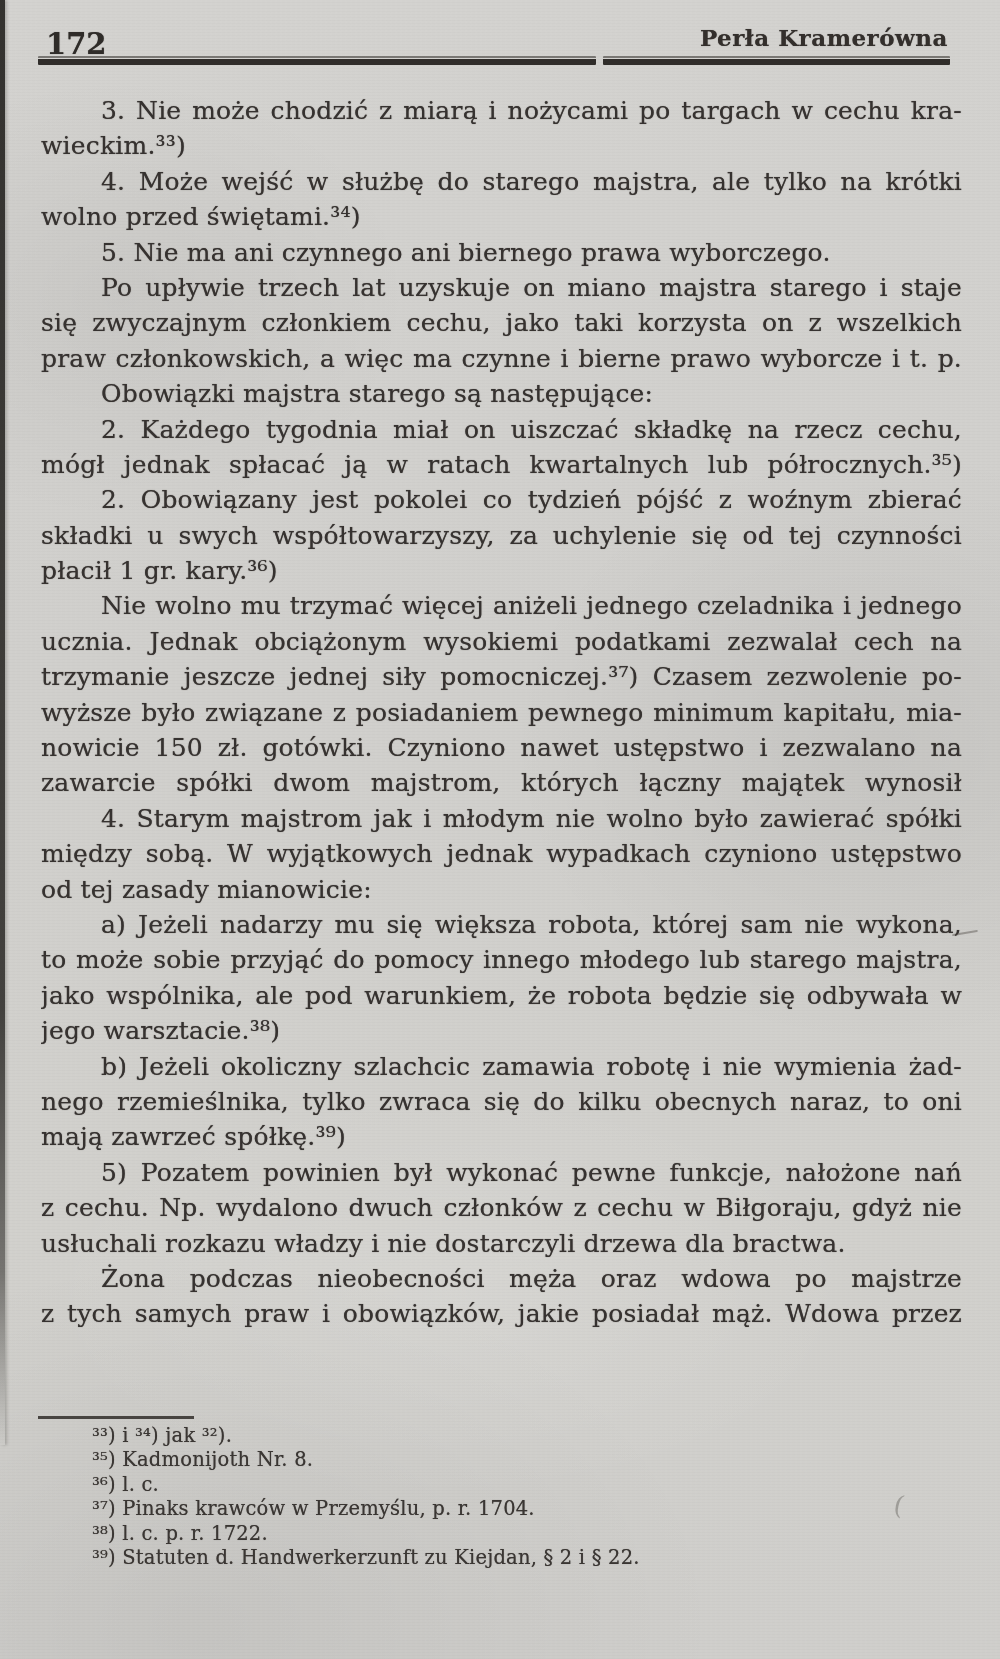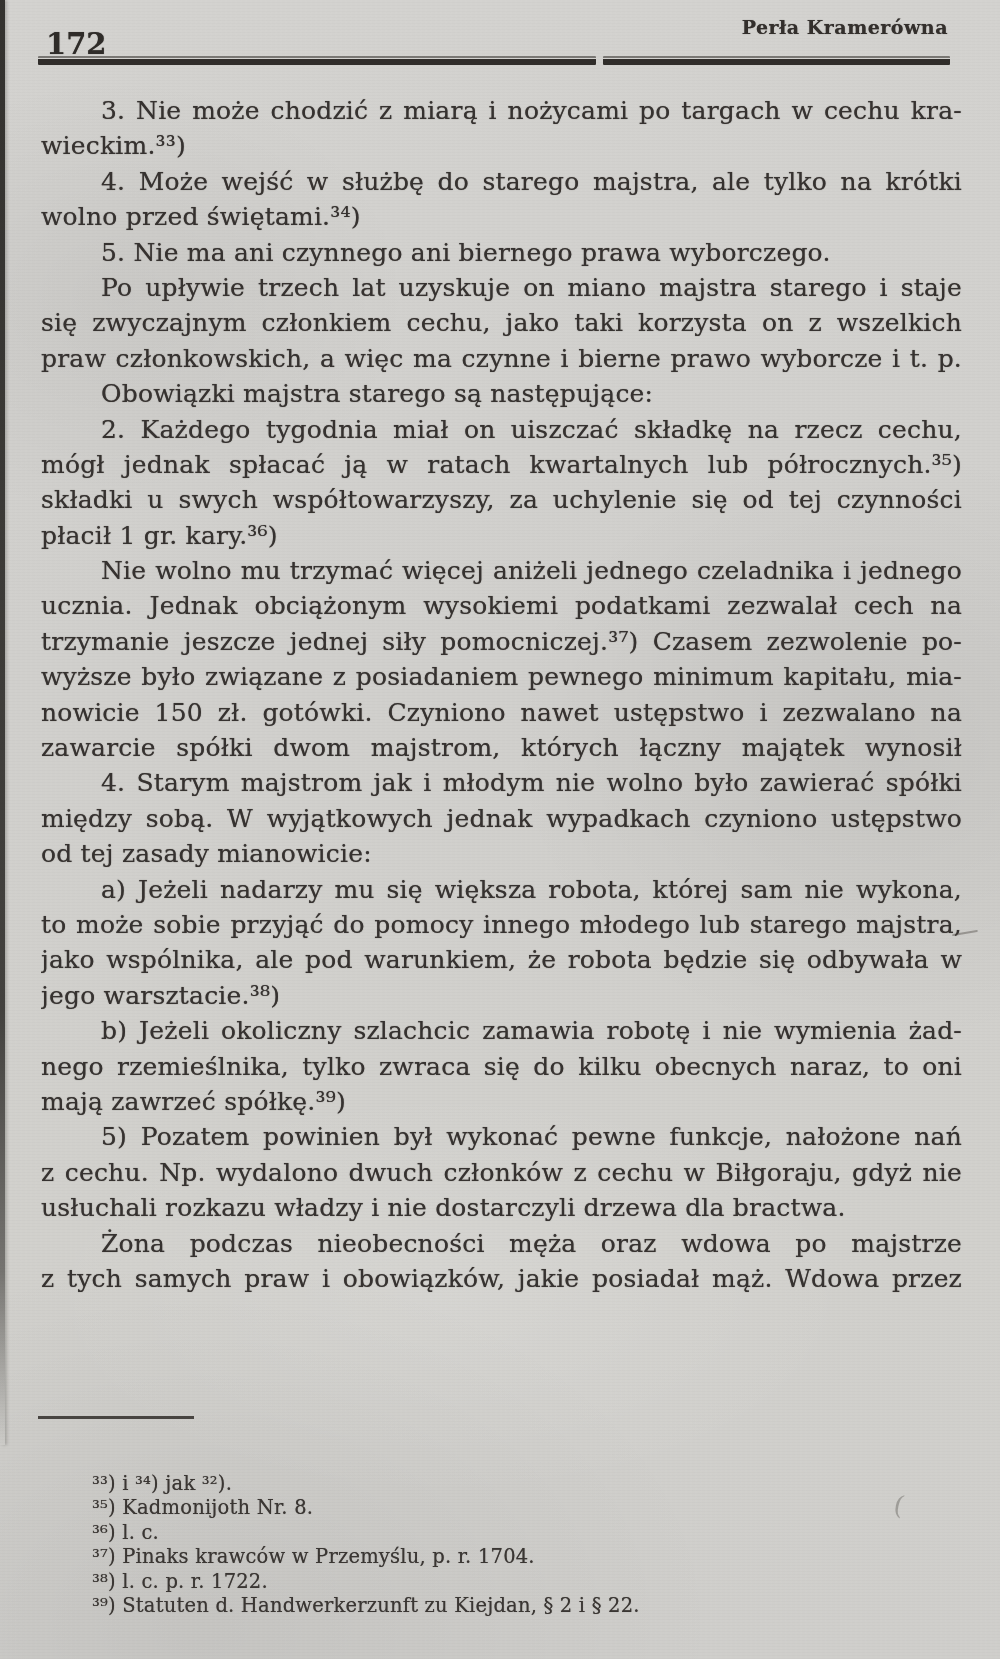--- a/index.html
+++ b/index.html
@@ -25,22 +25,22 @@
       rgba(38,36,33,0.92) 0%, rgba(42,40,37,0.85) 70%,
       rgba(42,40,37,0.55) 88%, rgba(42,40,37,0) 100%);
     box-shadow:2px 0 3px rgba(60,57,52,0.25);
   }
   .page-number{
     position:absolute;left:46px;top:27px;
     font-size:29px;font-weight:bold;color:#2f2c29;
     text-shadow:0 0 0.8px rgba(47,44,41,0.7);
   }
   .running-title{
-    position:absolute;right:52px;top:16px;
-    font-size:19px;font-weight:bold;color:#332f2c;
+    position:absolute;right:52px;top:24px;
+    font-size:23px;font-weight:bold;color:#332f2c;
     letter-spacing:0.5px;
     text-shadow:0 0 0.8px rgba(51,47,44,0.7);
   }
   .rule{
     position:absolute;top:56px;height:9px;
     background:linear-gradient(180deg,
       rgba(49,46,42,0.55) 0 1.5px, rgba(0,0,0,0) 1.5px 3px,
       #302d2a 3px 9px);
     border-radius:1px;
   }
@@ -57,21 +57,21 @@
     letter-spacing:0.2px;
   }
   .line.j{text-align:justify;}
   .line.j::after{content:"";display:inline-block;width:100%;}
   .line.i{text-indent:60px;}
   .fn-rule{
     position:absolute;left:38px;top:1416px;width:156px;height:3px;
     background:rgba(48,45,41,0.85);
   }
   .fn-block{
-    position:absolute;left:92px;top:1424px;width:860px;color:#3a3633;margin-top:48px;
+    position:absolute;left:92px;top:1424px;width:860px;color:#3a3633;
   }
   .fn-line{
     font-size:19.5px;line-height:24.4px;height:24.4px;
     overflow:hidden;
     text-shadow:0 0 0.7px rgba(58,54,51,0.7);
     letter-spacing:0.2px;
   }
   .mark-dash{
     position:absolute;left:952px;top:932px;width:26px;height:2px;
     background:rgba(70,66,60,0.4);transform:rotate(-10deg);
@@ -100,20 +100,21 @@
       <div class="line">wieckim.³³)</div>
       <div class="line j i">4. Może wejść w służbę do starego majstra, ale tylko na krótki</div>
       <div class="line">wolno przed świętami.³⁴)</div>
       <div class="line i">5. Nie ma ani czynnego ani biernego prawa wyborczego.</div>
       <div class="line j i">Po upływie trzech lat uzyskuje on miano majstra starego i staje</div>
       <div class="line j">się zwyczajnym członkiem cechu, jako taki korzysta on z wszelkich</div>
       <div class="line j">praw członkowskich, a więc ma czynne i bierne prawo wyborcze i t. p.</div>
       <div class="line i">Obowiązki majstra starego są następujące:</div>
       <div class="line j i">2. Każdego tygodnia miał on uiszczać składkę na rzecz cechu,</div>
       <div class="line j">mógł jednak spłacać ją w ratach kwartalnych lub półrocznych.³⁵)</div>
+      <div class="line j i">2. Obowiązany jest pokolei co tydzień pójść z woźnym zbierać</div>
       <div class="line j">składki u swych współtowarzyszy, za uchylenie się od tej czynności</div>
       <div class="line">płacił 1 gr. kary.³⁶)</div>
       <div class="line j i">Nie wolno mu trzymać więcej aniżeli jednego czeladnika i jednego</div>
       <div class="line j">ucznia. Jednak obciążonym wysokiemi podatkami zezwalał cech na</div>
       <div class="line j">trzymanie jeszcze jednej siły pomocniczej.³⁷) Czasem zezwolenie po-</div>
       <div class="line j">wyższe było związane z posiadaniem pewnego minimum kapitału, mia-</div>
       <div class="line j">nowicie 150 zł. gotówki. Czyniono nawet ustępstwo i zezwalano na</div>
       <div class="line j">zawarcie spółki dwom majstrom, których łączny majątek wynosił</div>
       <div class="line j i">4. Starym majstrom jak i młodym nie wolno było zawierać spółki</div>
       <div class="line j">między sobą. W wyjątkowych jednak wypadkach czyniono ustępstwo</div>

